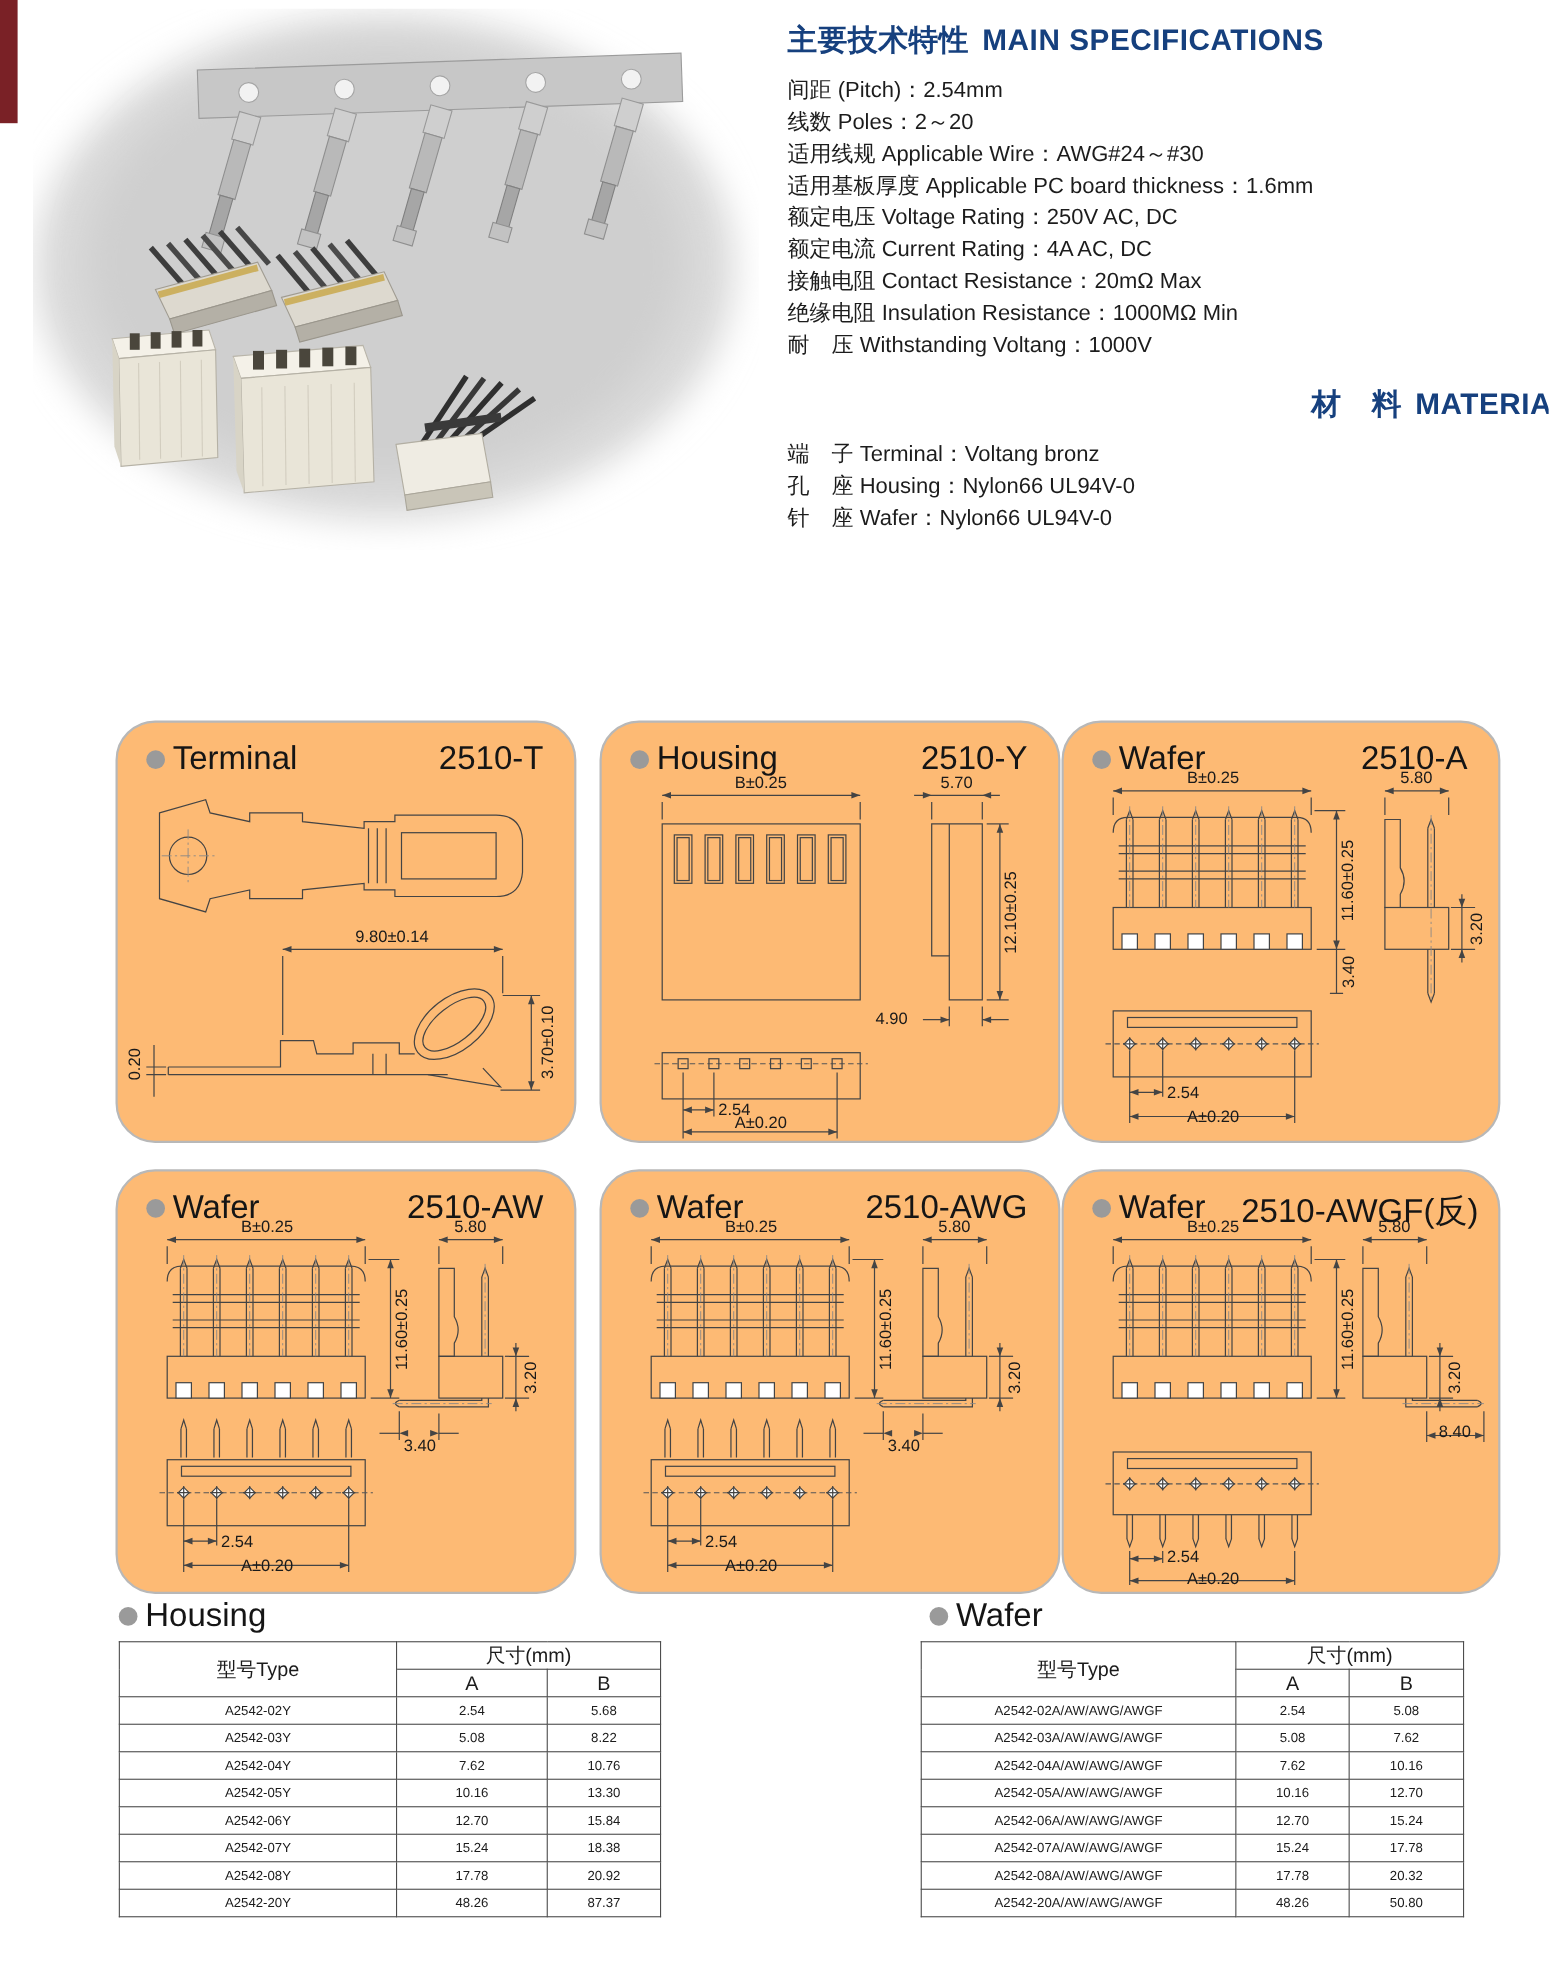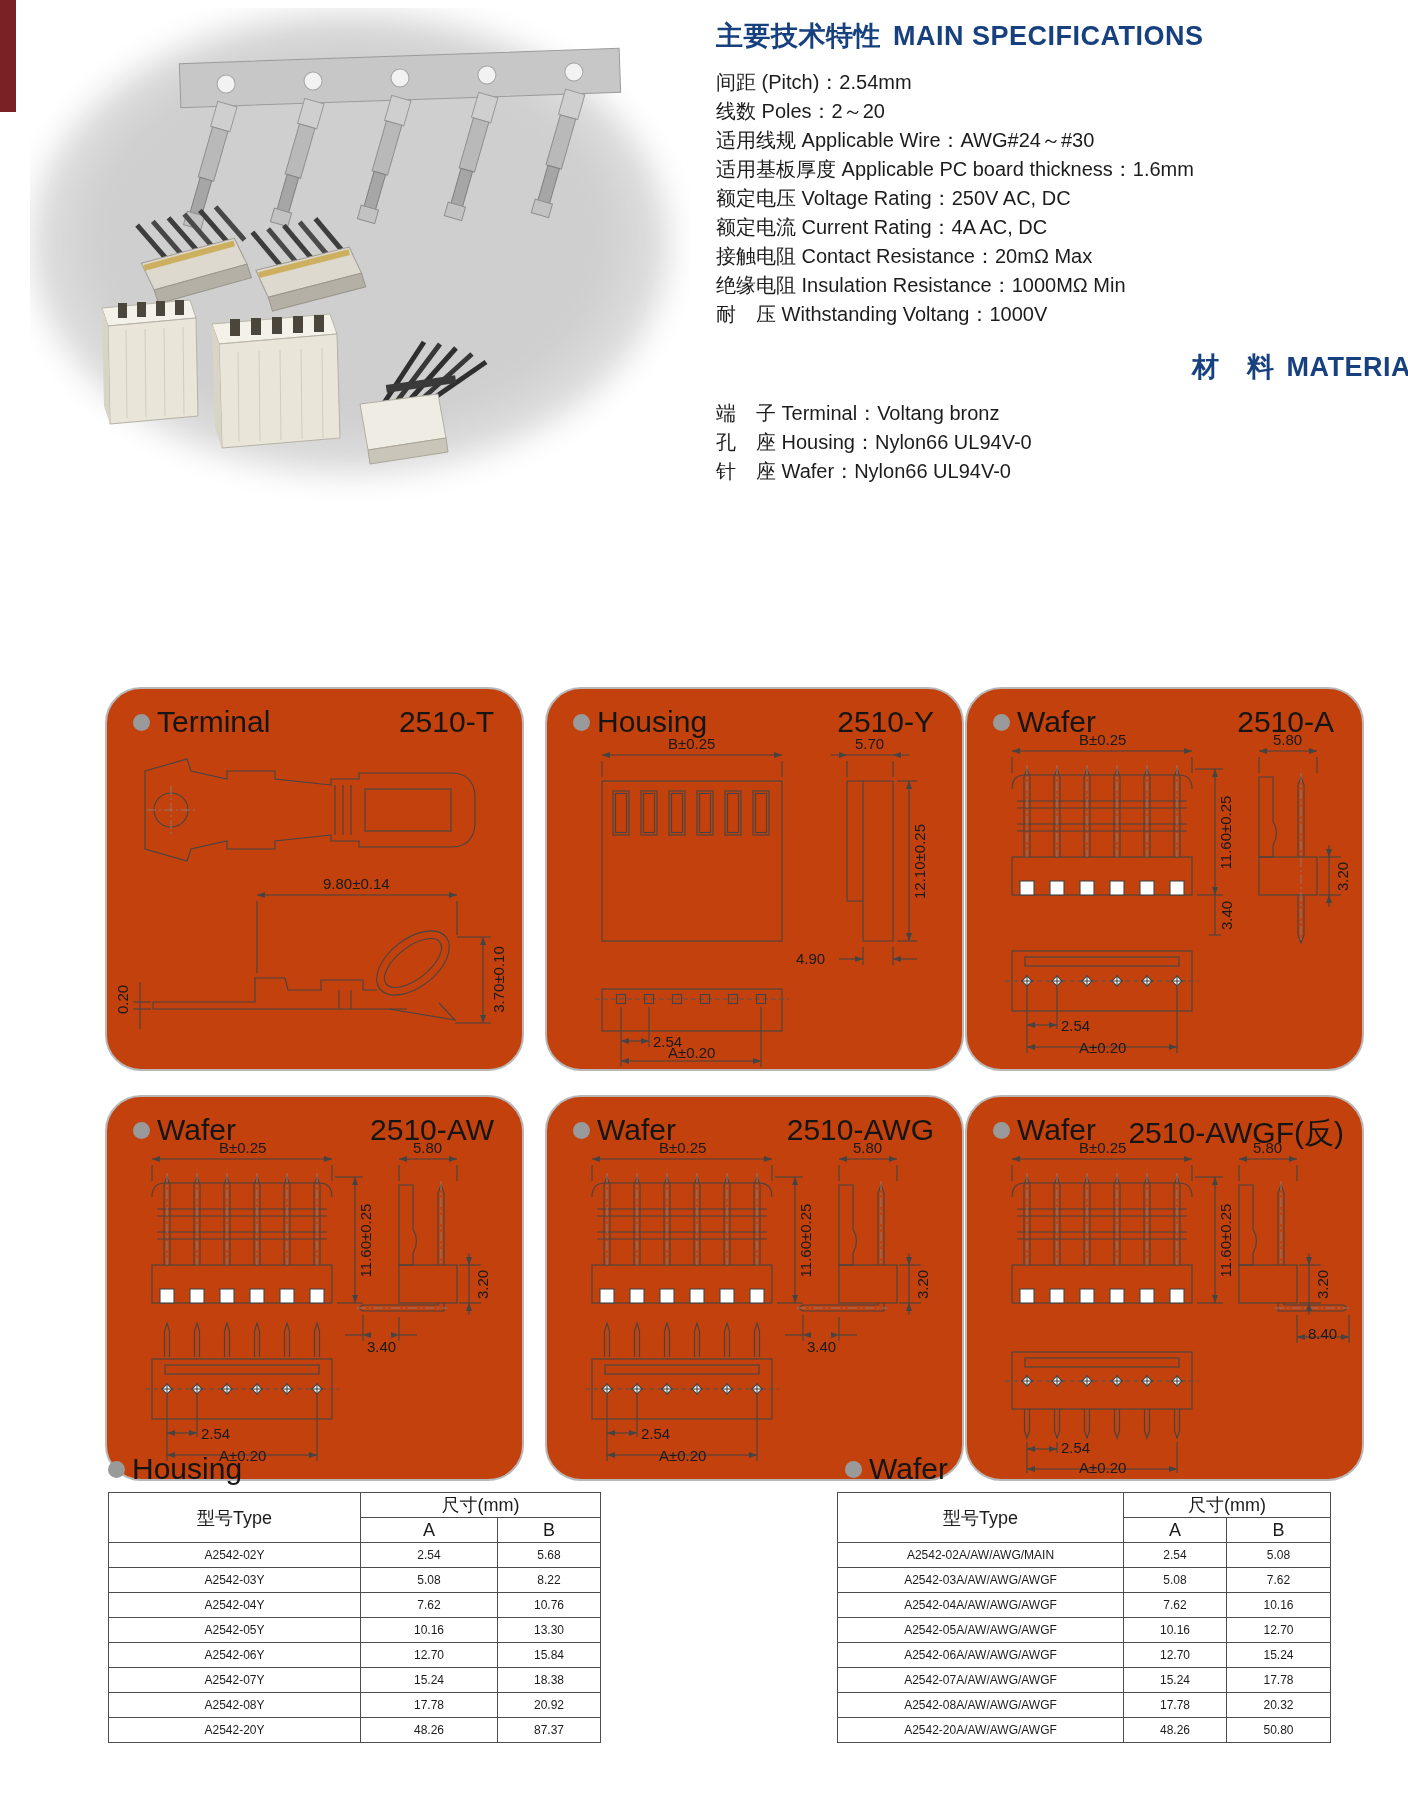--- a/index.html
+++ b/index.html
@@ -5,21 +5,21 @@
   html,body{margin:0;padding:0;background:#fff;}
   .page{position:relative;width:1408px;height:1798px;background:#ffffff;overflow:hidden;
         font-family:"Liberation Sans",sans-serif;color:#1a1a1a;}
   .red-bar{position:absolute;left:0;top:0;width:16px;height:112px;background:#7a2126;}
   .photo{position:absolute;left:30px;top:8px;width:660px;height:492px;}
   .specs{position:absolute;left:692px;top:18px;width:712px;margin-left:24px;}
   .sec-title{font-size:27px;font-weight:bold;color:#16407e;letter-spacing:.5px;margin:0 0 14px 0;}
   .sec-title .en{margin-left:12px;}
   .spec-line{font-size:20px;line-height:29px;color:#1c1c1c;}
   .mat-title{margin-top:20px;text-align:right;}
-  .panel{position:absolute;border:2px solid #b8b8b8;border-radius:36px;background:#c2410c;margin-top:32px;}
+  .panel{position:absolute;border:2px solid #b8b8b8;border-radius:36px;background:#fdba74;}
   .phead{position:absolute;top:16px;left:26px;display:flex;align-items:center;}
   .bullet{width:17px;height:17px;border-radius:50%;background:#9a9a9a;margin-right:7px;flex:0 0 auto;}
   .plabel{font-size:30px;color:#151515;}
   .pcode{position:absolute;top:16px;right:28px;font-size:30px;color:#151515;white-space:nowrap;}
   .draw{position:absolute;left:0;top:0;width:100%;height:100%;}
   .draw .ln{stroke:#444;fill:none;stroke-width:1.1;}
   .draw .fw{stroke:#444;fill:#fff;stroke-width:1.1;}
   .draw .dsh{stroke:#555;fill:none;stroke-width:1;stroke-dasharray:5 3;}
   .draw .cl{stroke:#888;fill:none;stroke-width:.8;stroke-dasharray:9 3 2 3;}
   .draw .ar{fill:#444;stroke:none;}
@@ -828,21 +828,21 @@
     <tbody>
         <tr>
       <th rowspan="2">型号Type</th>
       <th colspan="2">尺寸(mm)</th>
     </tr>
     <tr>
       <th>A</th>
       <th>B</th>
     </tr>
     <tr>
-          <td>A2542-02A/AW/AWG/MAIN</td>
+          <td>A2542-02A/AW/AWG/AWGF</td>
           <td>2.54</td>
           <td>5.08</td>
         </tr>
     <tr>
           <td>A2542-03A/AW/AWG/AWGF</td>
           <td>5.08</td>
           <td>7.62</td>
         </tr>
     <tr>
           <td>A2542-04A/AW/AWG/AWGF</td>

